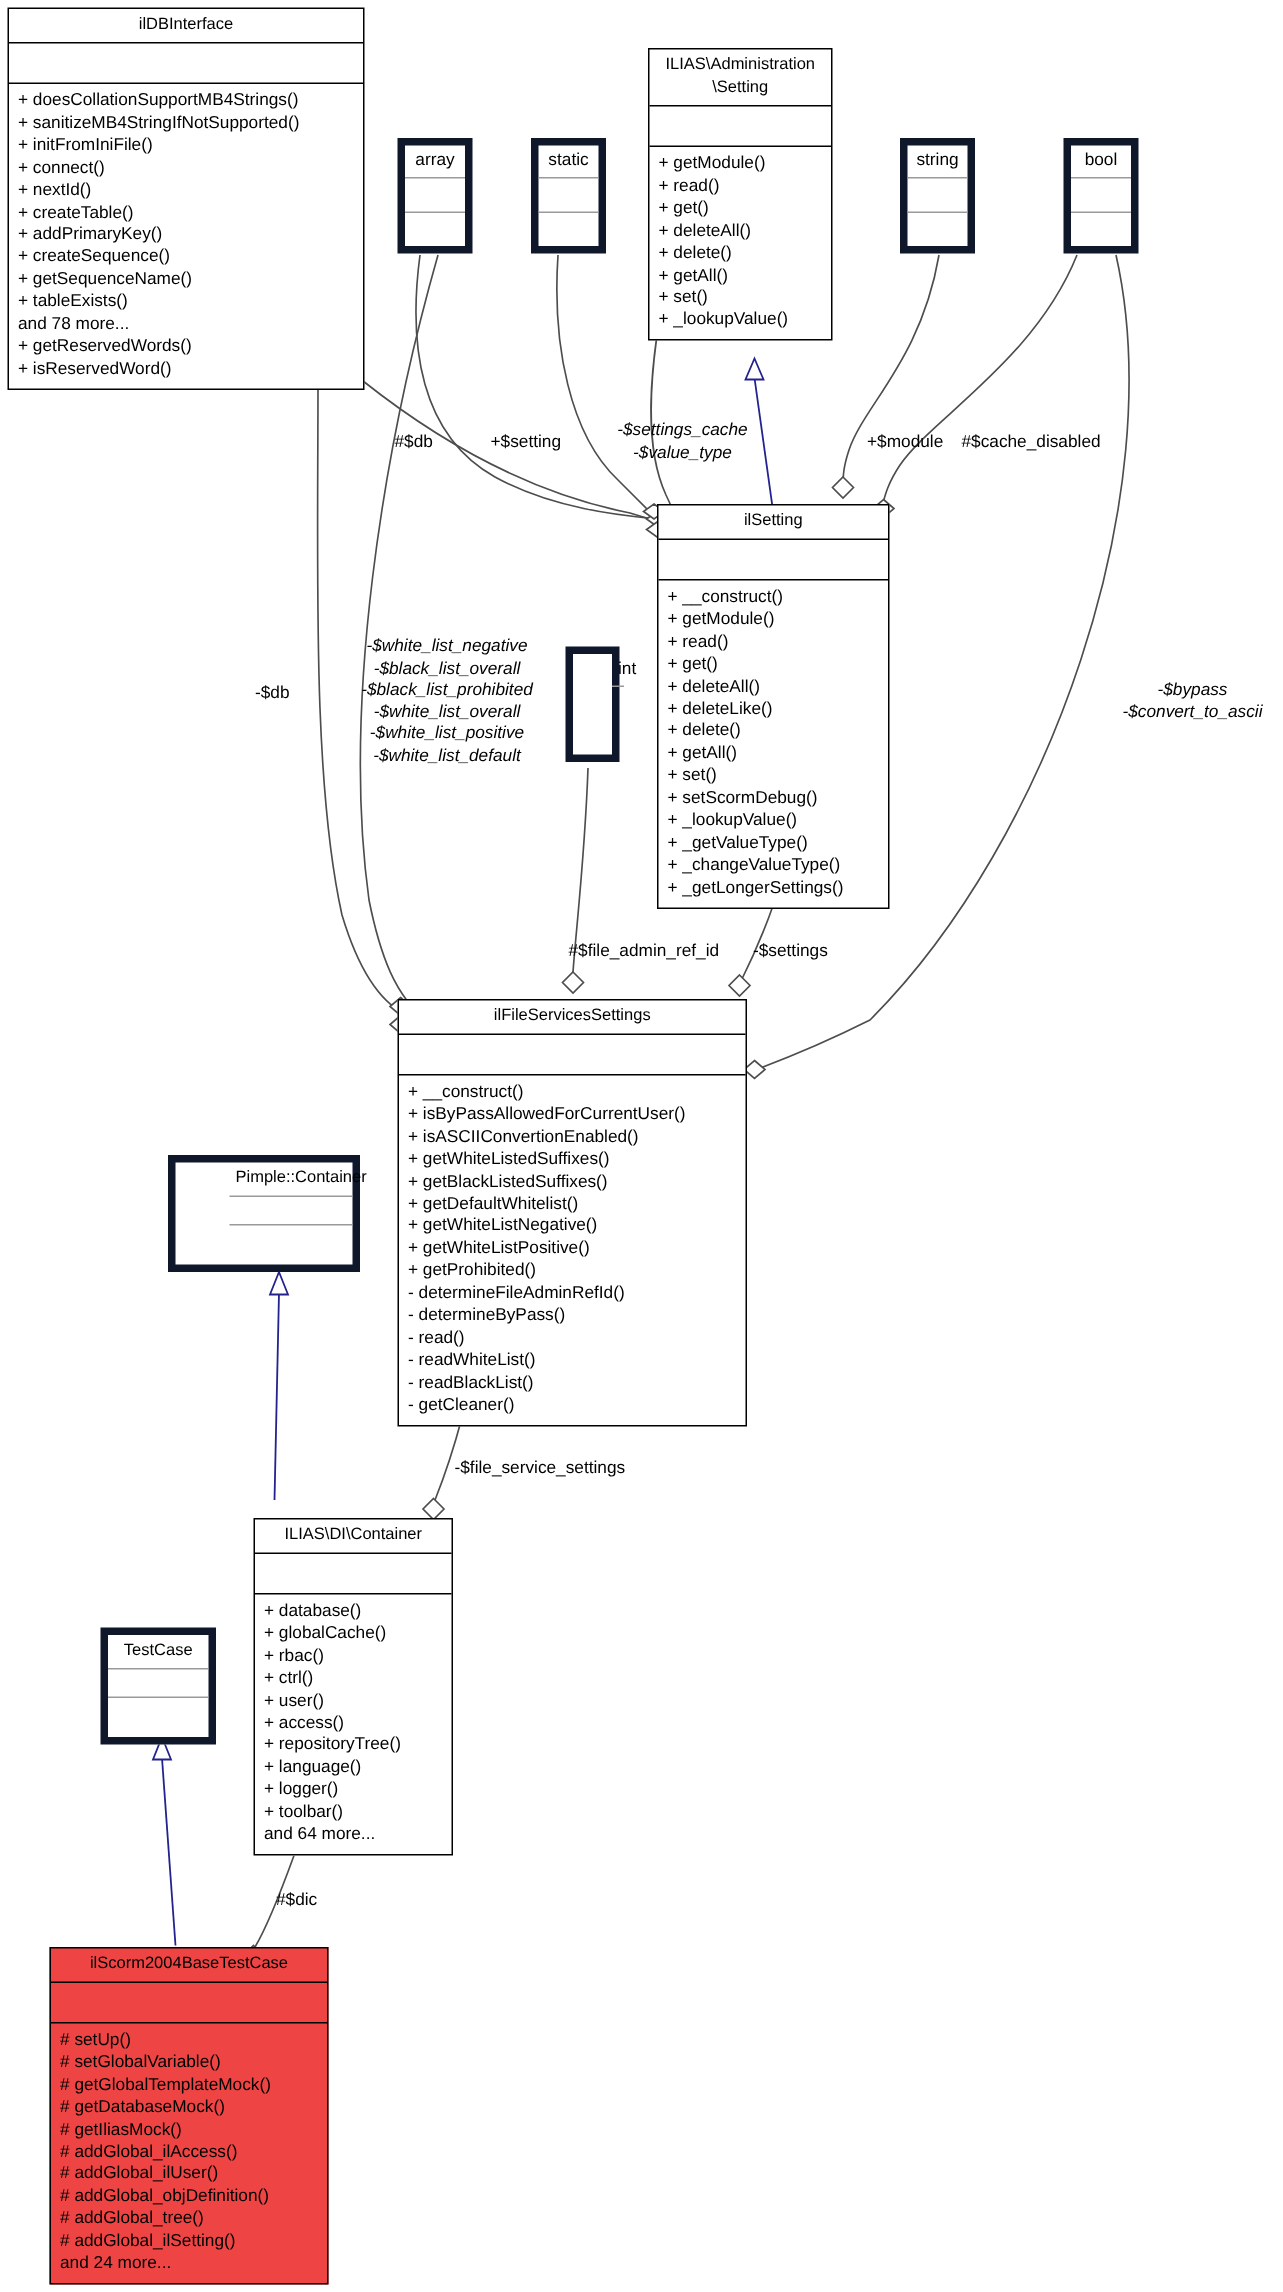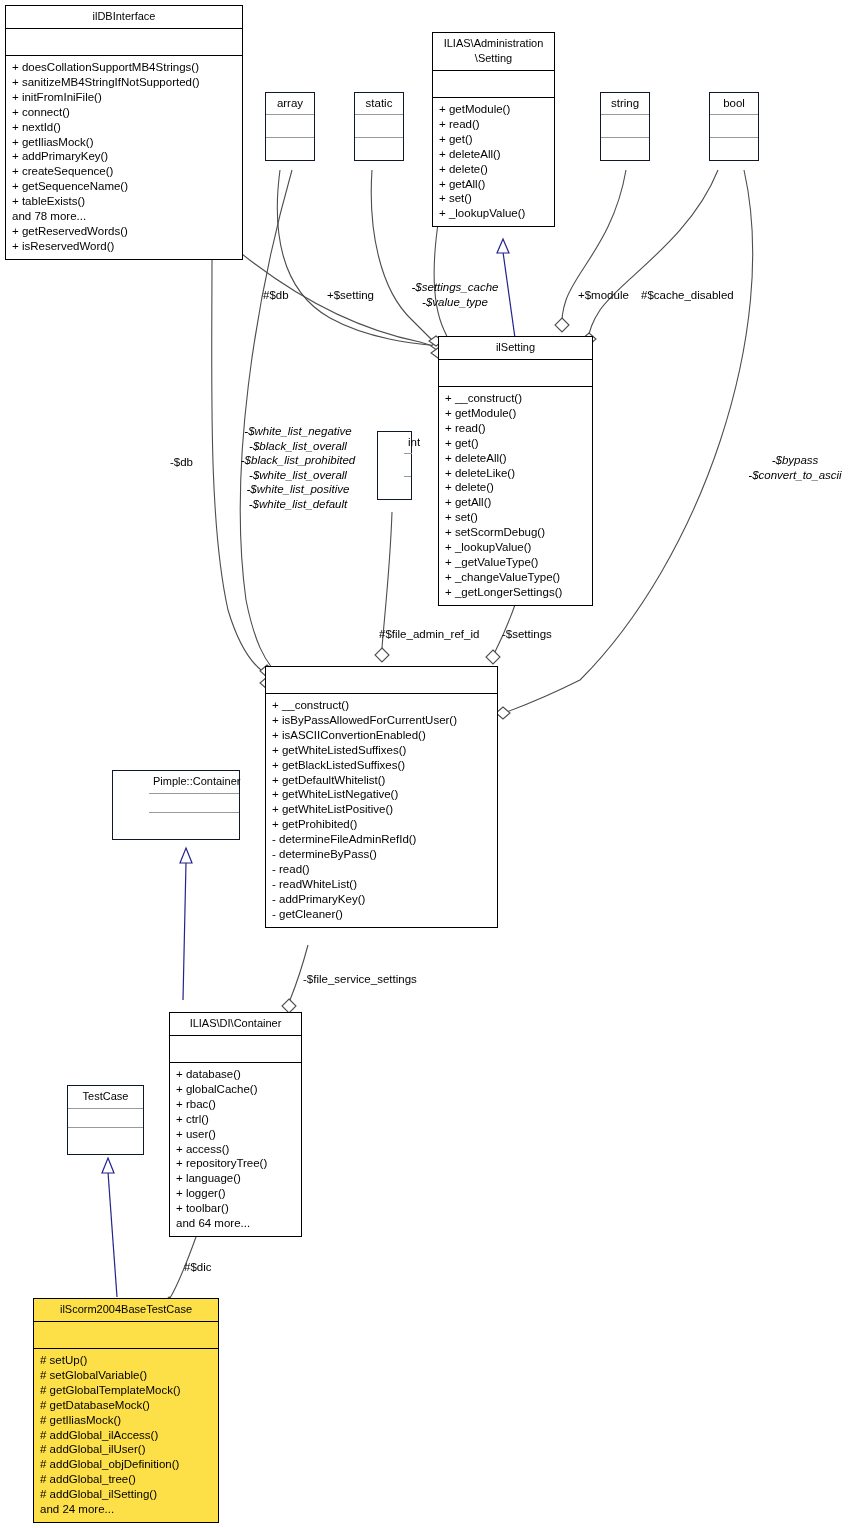--- a/index.html
+++ b/index.html
@@ -29,24 +29,24 @@
 
   
   .node {
     position: absolute;
     box-sizing: border-box;
     background: #ffffff;
     border: 1px solid #000000;
     z-index: 5;
   }
   .node.gray-node {
-    border: 1px solid #0f172a;
+    border: 5px solid #0f172a;
   }
   .node.filled {
-    background: #fde047;
+    background: #ef4444;
   }
   .node .title {
     text-align: center;
     font-size: 11px;
     line-height: 15px;
     color: #000000;
     padding: 3px 4px 4px 4px;
     border-bottom: 1px solid #000000;
     white-space: pre-line;
   }
@@ -156,21 +156,21 @@
 
   <div class="node" style="left:5px; top:5px; width:238px;">
     <div class="title">ilDBInterface</div>
     <div class="attrs tall"></div>
     <div class="ops">
       <div class="op">+ doesCollationSupportMB4Strings()</div>
       <div class="op">+ sanitizeMB4StringIfNotSupported()</div>
       <div class="op">+ initFromIniFile()</div>
       <div class="op">+ connect()</div>
       <div class="op">+ nextId()</div>
-      <div class="op">+ getIliasMock()</div>
+      <div class="op">+ createTable()</div>
       <div class="op">+ addPrimaryKey()</div>
       <div class="op">+ createSequence()</div>
       <div class="op">+ getSequenceName()</div>
       <div class="op">+ tableExists()</div>
       <div class="op">and 78 more...</div>
       <div class="op">+ getReservedWords()</div>
       <div class="op">+ isReservedWord()</div>
     </div>
   </div>
 
@@ -235,36 +235,37 @@
     </div>
   </div>
 
   <div class="node gray-node type-node" style="left:377px; top:431px; width:35px;padding-left:26px;">
     <div class="title">int</div>
     <div class="attrs"></div>
     <div class="ops empty"></div>
   </div>
 
   <div class="node" style="left:265px; top:666px; width:233px;">
+    <div class="title">ilFileServicesSettings</div>
     <div class="attrs tall"></div>
     <div class="ops">
       <div class="op">+ __construct()</div>
       <div class="op">+ isByPassAllowedForCurrentUser()</div>
       <div class="op">+ isASCIIConvertionEnabled()</div>
       <div class="op">+ getWhiteListedSuffixes()</div>
       <div class="op">+ getBlackListedSuffixes()</div>
       <div class="op">+ getDefaultWhitelist()</div>
       <div class="op">+ getWhiteListNegative()</div>
       <div class="op">+ getWhiteListPositive()</div>
       <div class="op">+ getProhibited()</div>
       <div class="op">- determineFileAdminRefId()</div>
       <div class="op">- determineByPass()</div>
       <div class="op">- read()</div>
       <div class="op">- readWhiteList()</div>
-      <div class="op">- addPrimaryKey()</div>
+      <div class="op">- readBlackList()</div>
       <div class="op">- getCleaner()</div>
     </div>
   </div>
 
   <div class="node gray-node" style="left:112px; top:770px; width:128px;padding-left:36px;">
     <div class="title">Pimple::Container</div>
     <div class="attrs"></div>
     <div class="ops empty"></div>
   </div>
 

